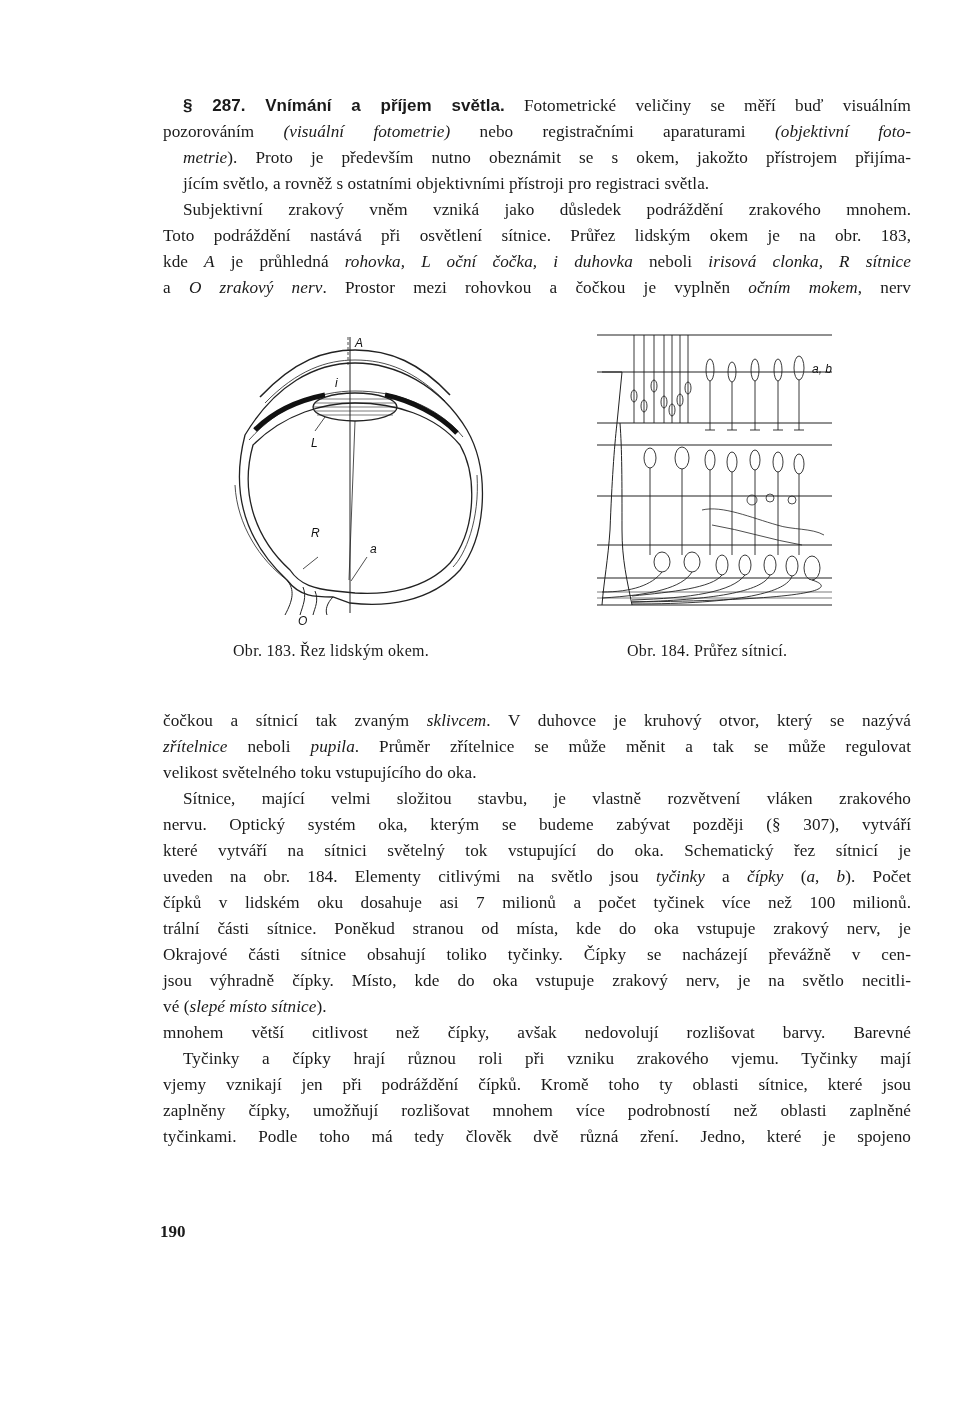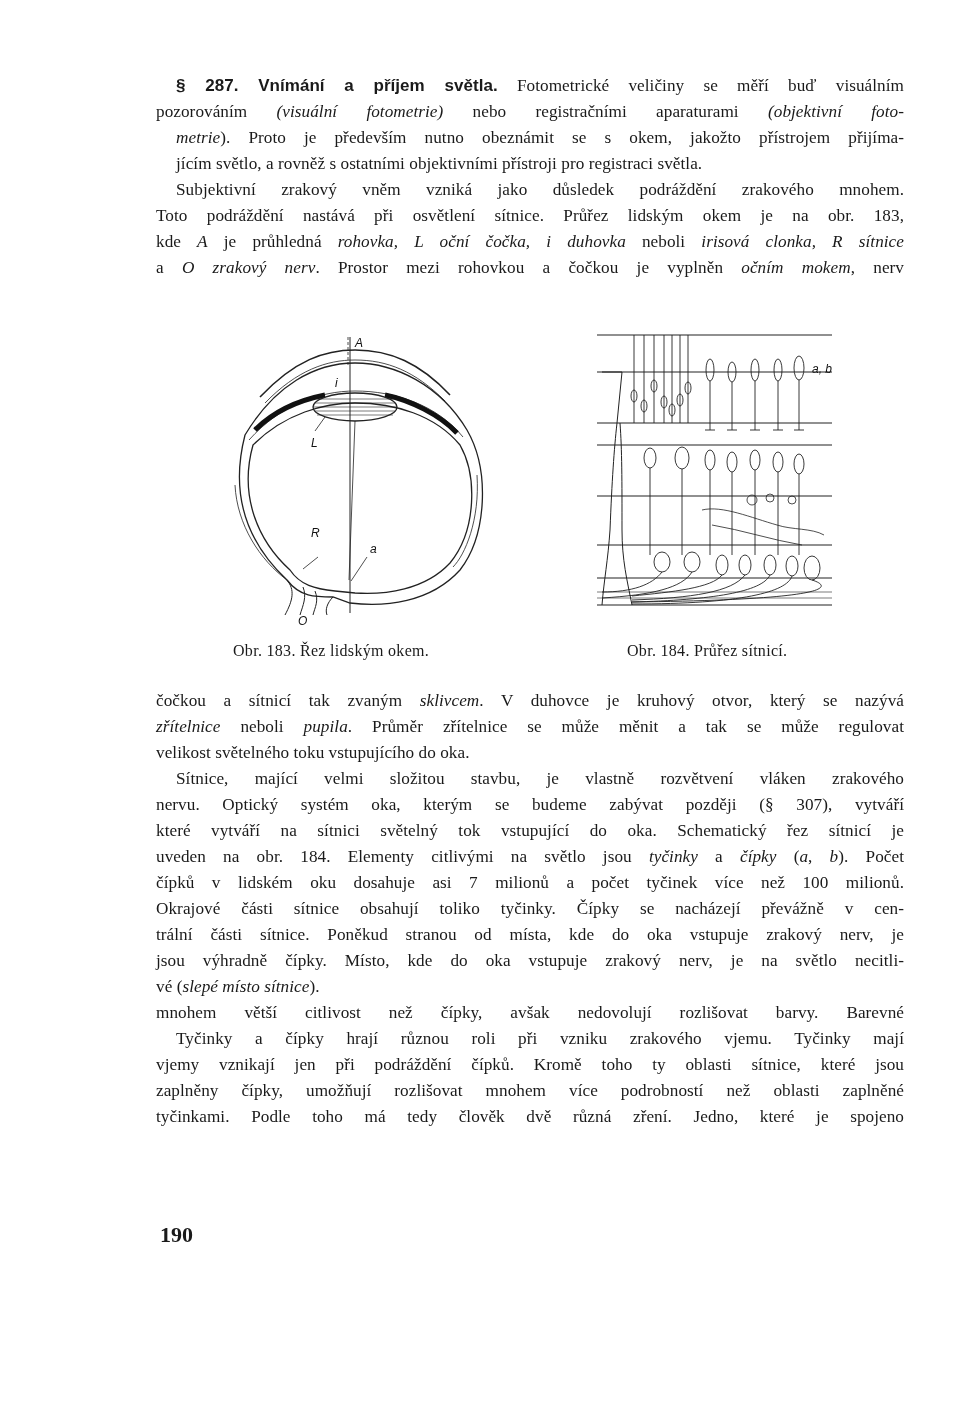--- a/index.html
+++ b/index.html
@@ -1,29 +1,29 @@
 <!DOCTYPE html>
 <html><head>
 <meta charset="utf-8">
 <style>
   html, body { margin: 0; padding: 0; background: #ffffff; }
   body { width: 974px; height: 1406px; position: relative; overflow: hidden;
          font-family: "Liberation Serif", "DejaVu Serif", serif; color: #1a1a1a; }
   .page { position: absolute; left: 0; top: 0; width: 974px; height: 1406px; }
-  .text-block { position: absolute; left: 156px; width: 748px; font-size: 17.2px; line-height: 26px;
-                text-align: justify; letter-spacing: 0.05px; }
+  .text-block { position: absolute; left: 163px; width: 748px; font-size: 17.2px; line-height: 26px;
+                text-align: justify; letter-spacing: 0.05px; margin-top: 20px; }
   .text-block p { margin: 0; text-indent: 0; }
   .text-block p.indent { text-indent: 20px; }
   .line { display: block; text-align: justify; text-align-last: justify; white-space: nowrap; }
   .line.last { text-align-last: left; }
   .heading { font-family: "Liberation Sans", "DejaVu Sans", sans-serif; font-weight: bold; font-size: 17px; }
   i { font-style: italic; }
   .fig { position: absolute; }
   .caption { position: absolute; font-size: 16px; letter-spacing: 0.3px; }
-  .page-number { position: absolute; left: 160px; top: 1222px; font-size: 22px; font-weight: bold; }
+  .page-number { position: absolute; left: 160px; top: 1222px; font-size: 17px; font-weight: bold; }
   svg text { font-family: "Liberation Sans", "DejaVu Sans", sans-serif; font-style: italic; }
 </style>
 </head>
 <body>
 
 <div class="page">
 
   <div class="text-block" style="top:73px;">
     <p class="indent">
       <span class="line" style="white-space: normal; width: 748px;"><span class="heading"><span>§ 287.</span> <span>Vnímání a příjem světla.</span></span><span> Fotometrické veličiny se měří buď visuálním</span></span>
@@ -196,22 +196,22 @@
       <span class="line" style="white-space: normal; width: 748px;"><span>čočkou a sítnicí tak zvaným </span><i>sklivcem</i><span>. V duhovce je kruhový otvor, který se nazývá</span></span>
       <span class="line" style="white-space: normal; width: 748px;"><i>zřítelnice</i><span> neboli </span><i>pupila</i><span>. Průměr zřítelnice se může měnit a tak se může regulovat</span></span>
       <span class="line last" style="white-space: normal; width: 748px;">velikost světelného toku vstupujícího do oka.</span>
     </p>
     <p>
       <span class="line" style="padding-left: 20px; box-sizing: border-box; white-space: normal; width: 748px;">Sítnice, mající velmi složitou stavbu, je vlastně rozvětvení vláken zrakového</span>
       <span class="line" style="white-space: normal; width: 748px;">nervu. Optický systém oka, kterým se budeme zabývat později (§ 307), vytváří</span>
       <span class="line" style="white-space: normal; width: 748px;">které vytváří na sítnici světelný tok vstupující do oka. Schematický řez sítnicí je</span>
       <span class="line" style="white-space: normal; width: 748px;"><span>uveden na obr. 184. Elementy citlivými na světlo jsou </span><i>tyčinky</i><span> a </span><i>čípky</i><span> (</span><i>a</i><span>, </span><i>b</i><span>). Počet</span></span>
       <span class="line" style="white-space: normal; width: 748px;">čípků v lidském oku dosahuje asi 7 milionů a počet tyčinek více než 100 milionů.</span>
+      <span class="line" style="white-space: normal; width: 748px;">trální části sítnice. Poněkud stranou od místa, kde do oka vstupuje zrakový nerv, je</span>
       <span class="line" style="white-space: normal; width: 748px;">Okrajové části sítnice obsahují toliko tyčinky. Čípky se nacházejí převážně v cen-</span>
-      <span class="line" style="white-space: normal; width: 748px;">trální části sítnice. Poněkud stranou od místa, kde do oka vstupuje zrakový nerv, je</span>
       <span class="line" style="white-space: normal; width: 748px;">jsou výhradně čípky. Místo, kde do oka vstupuje zrakový nerv, je na světlo necitli-</span>
       <span class="line last" style="white-space: normal; width: 748px;"><span>vé (</span><i>slepé místo sítnice</i><span>).</span></span>
     </p>
     <p>
       <span class="line" style="white-space: normal; width: 748px;">mnohem větší citlivost než čípky, avšak nedovolují rozlišovat barvy. Barevné</span>
       <span class="line" style="padding-left: 20px; box-sizing: border-box; white-space: normal; width: 748px;">Tyčinky a čípky hrají různou roli při vzniku zrakového vjemu. Tyčinky mají</span>
       <span class="line" style="white-space: normal; width: 748px;">vjemy vznikají jen při podráždění čípků. Kromě toho ty oblasti sítnice, které jsou</span>
       <span class="line" style="white-space: normal; width: 748px;">zaplněny čípky, umožňují rozlišovat mnohem více podrobností než oblasti zaplněné</span>
       <span class="line" style="white-space: normal; width: 748px;">tyčinkami. Podle toho má tedy člověk dvě různá zření. Jedno, které je spojeno</span>
     </p>

